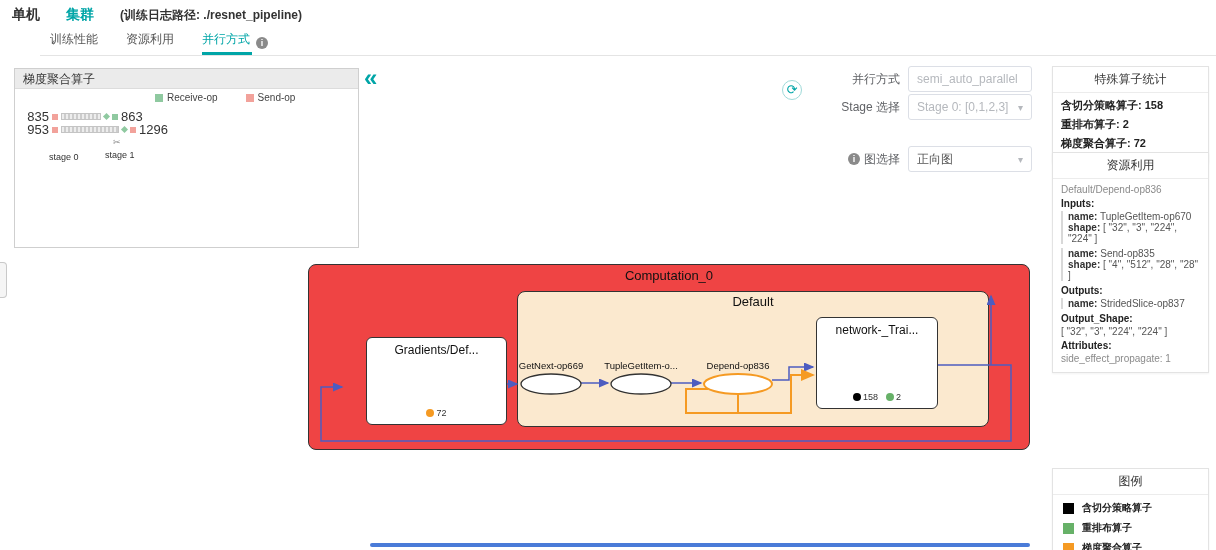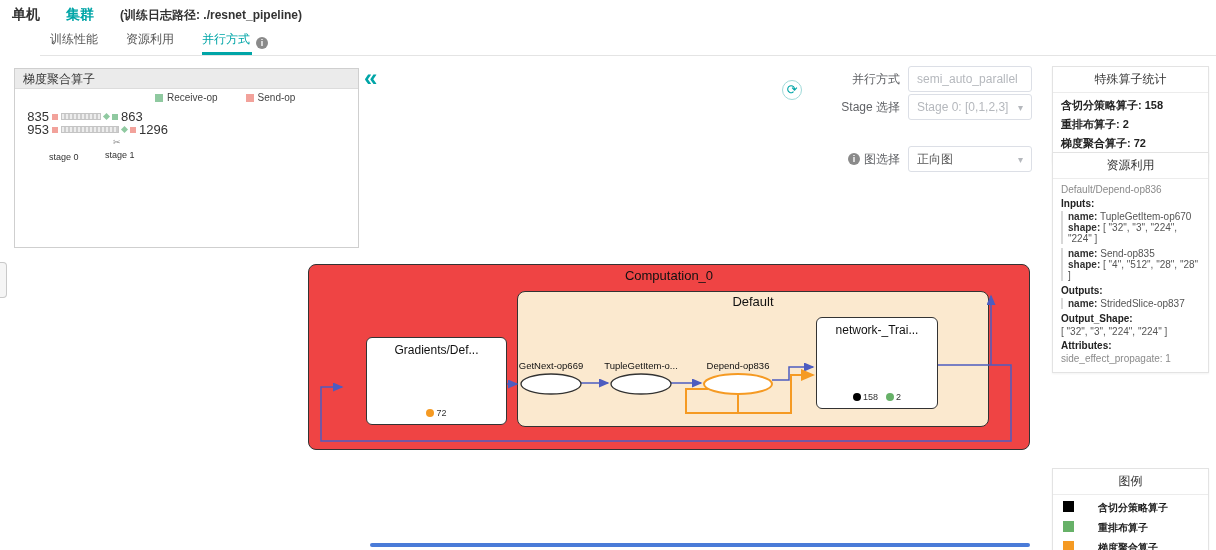--- a/index.html
+++ b/index.html
@@ -84,21 +84,21 @@
   .gradients-box { left:37px; top:72px; width:141px; height:88px;margin-left:20px; }
   .network-box { left:507px; top:52px; width:122px; height:92px; }
   .badge-row { position:absolute; bottom:6px; left:0; right:0; display:flex; justify-content:center; gap:8px; font-size:9px; color:#333; align-items:center; }
   .dot { display:inline-block; width:8px; height:8px; border-radius:50%; margin-right:2px; vertical-align:-1px; }
   .dot-orange { background:#f59a23; } .dot-black { background:#000; } .dot-green { background:#67b168; }
   .ellipse-label { font-size:9.5px; fill:#111; }
 
   
   .legend-panel { top:412px; }
   .legend-panel .sp-body { padding:6px 10px 8px; }
-  .lg-row { display:flex; align-items:flex-start; gap:24px; font-size:10px; font-weight:bold; color:#222; margin-bottom:6px; }
+  .lg-row { display:flex; align-items:center; gap:8px; font-size:10px; font-weight:bold; color:#222; margin-bottom:6px; }
   .lg-sq { width:11px; height:11px; }
   .lg-black { background:#000; } .lg-green { background:#67b168; } .lg-orange { background:#f59a23; }
 
   
   .left-handle { position:absolute; left:0; top:206px; width:7px; height:36px; border:1px solid #c9c9c9; border-left:none; border-radius:0 4px 4px 0; background:#f5f5f5; cursor:pointer; }
   .h-scrollbar { position:absolute; left:370px; top:487px; width:660px; height:4px; background:#4a7bd8; border-radius:2px; cursor:pointer; }
 </style>
 </head>
 <body>
 

